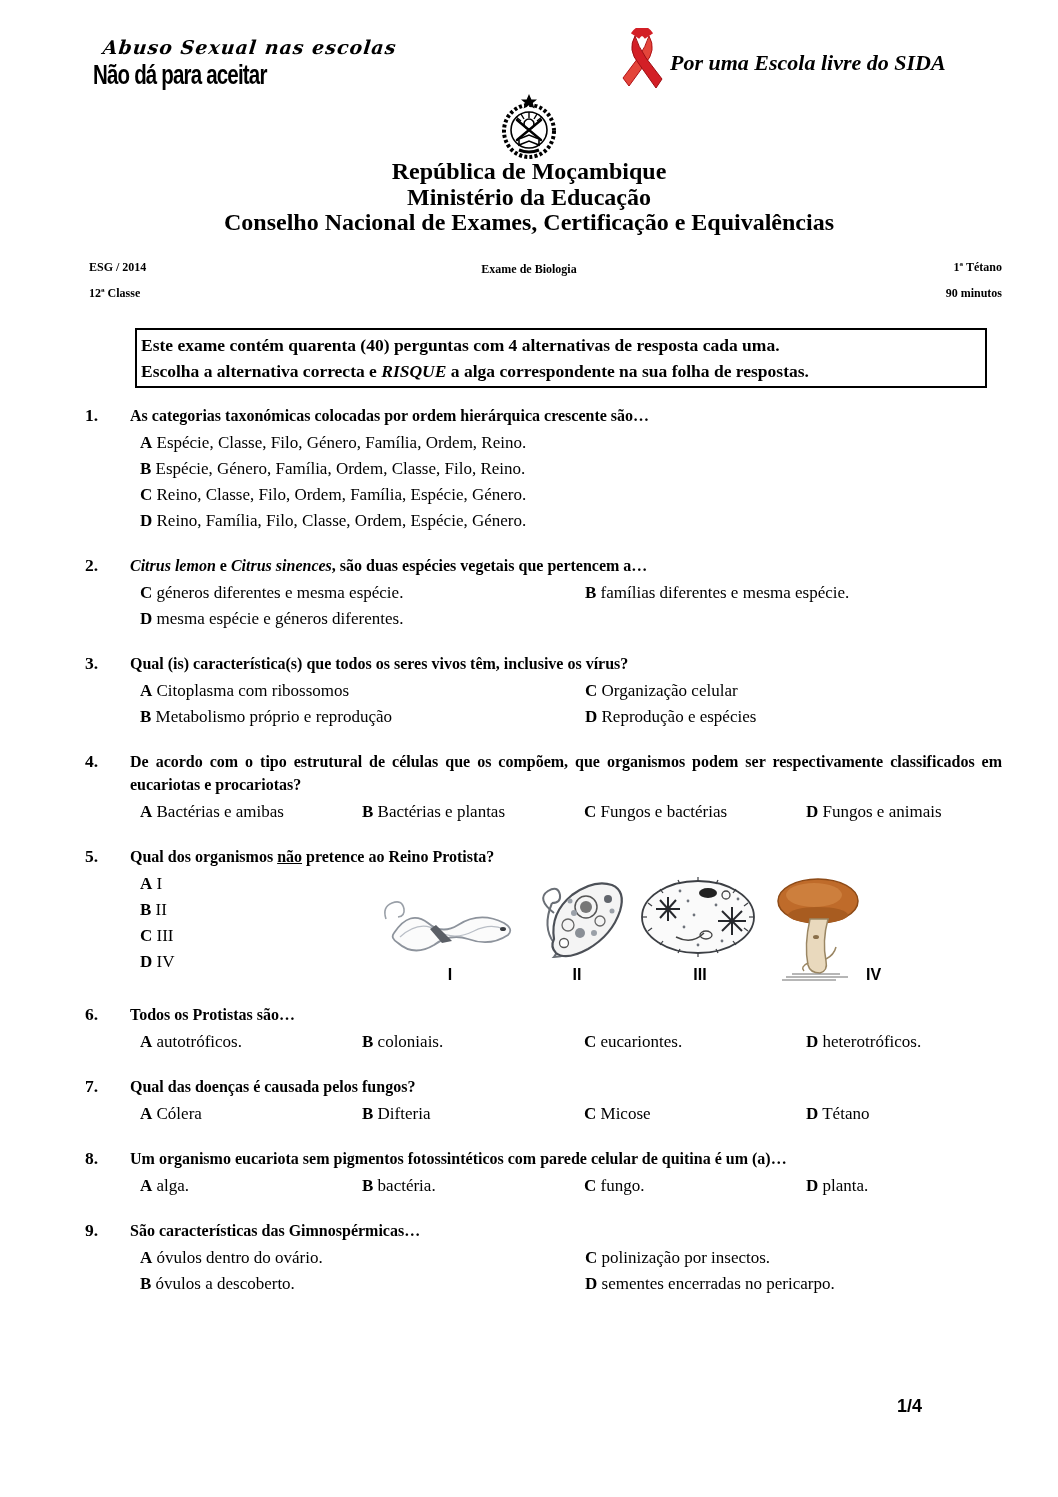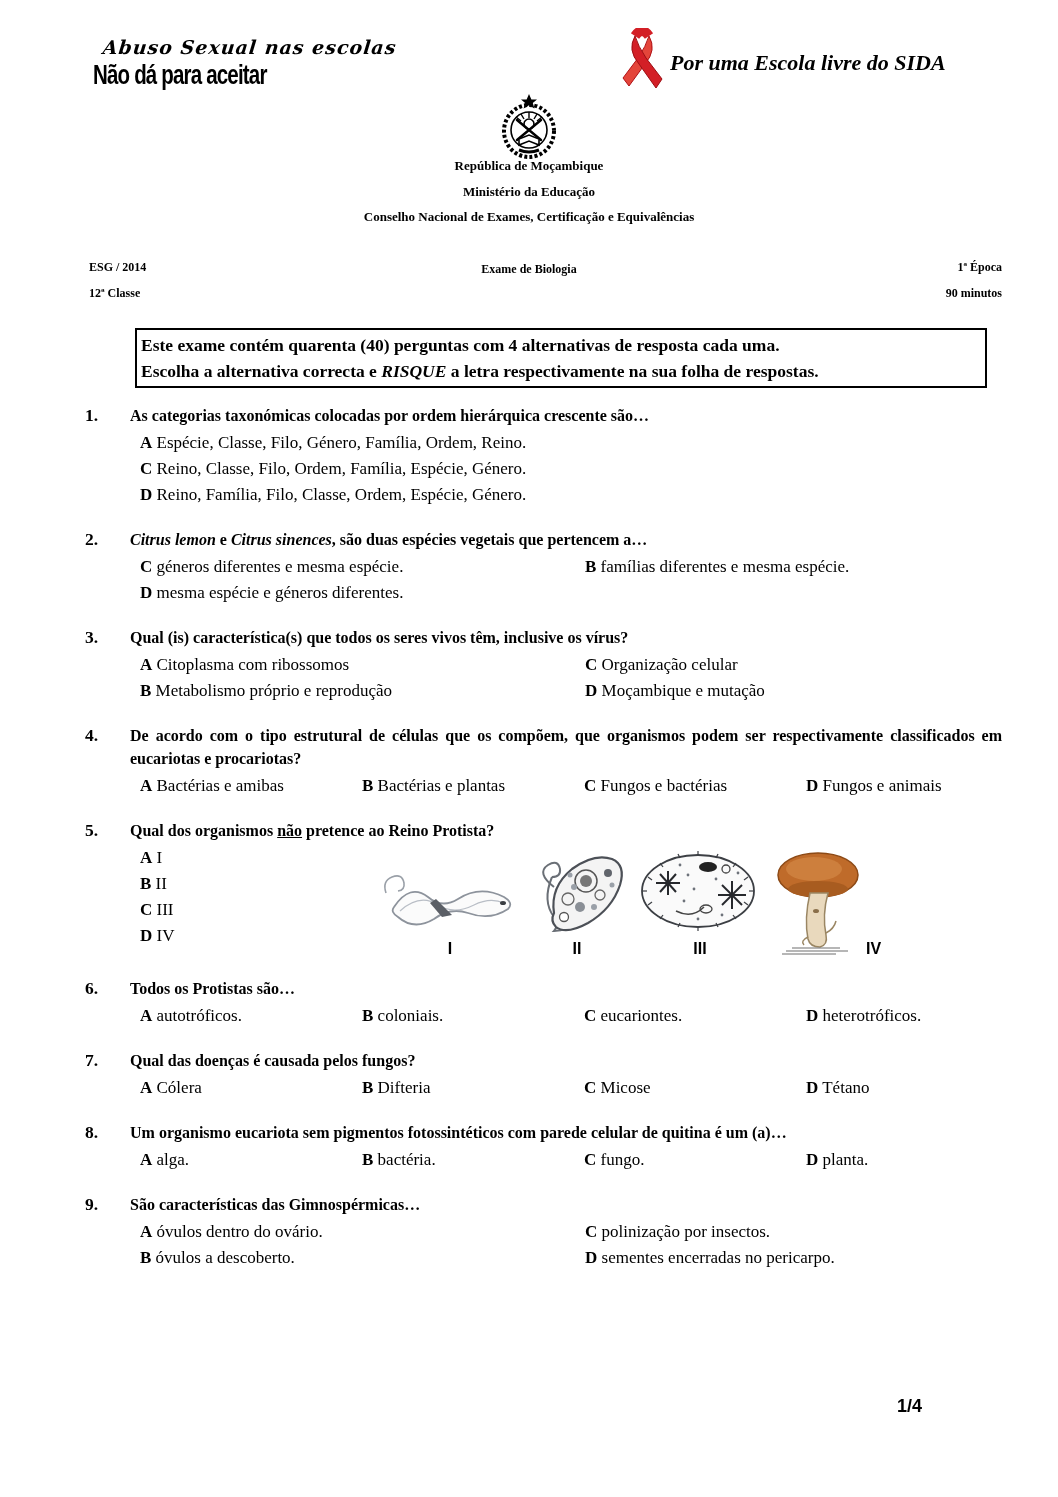--- a/index.html
+++ b/index.html
@@ -11,21 +11,21 @@
   .slogan-script{font-family:"DejaVu Serif",serif;font-style:italic;font-weight:bold;
         font-size:19px;transform:skewX(-6deg);letter-spacing:1px;margin-left:10px;}
   .slogan-bold{font-family:"Liberation Sans",sans-serif;font-weight:bold;font-size:25px;
         transform:scale(.82,1.08);transform-origin:left top;letter-spacing:-1px;margin-top:1px;}
   
   .slogan-right{position:absolute;left:616px;top:28px;display:flex;align-items:flex-start;}
   .slogan-right .txt{font-weight:bold;font-style:italic;font-size:22px;padding-top:22px;margin-left:2px;white-space:nowrap;text-align:right;}
   
   .emblem{position:absolute;left:491px;top:94px;width:76px;height:66px;}
   
-  .hline{position:absolute;left:0;width:100%;text-align:center;font-weight:bold;font-size:13px;}
+  .hline{position:absolute;left:0;width:100%;text-align:center;font-weight:bold;font-size:24px;}
   .h-country{top:158px;}
   .h-ministry{top:184px;}
   .h-council{top:209px;}
   
   .meta{position:absolute;font-weight:bold;font-size:12px;line-height:26px;white-space:nowrap;}
   .meta-left{left:89px;top:254px;}
   .meta-center{left:0;width:100%;text-align:center;top:256px;}
   .meta-right{right:56px;top:254px;text-align:right;}
   
   .instr{position:absolute;left:135px;top:328px;width:840px;border:2px solid #000;
@@ -100,36 +100,37 @@
   <div class="hline h-country">República de Moçambique</div>
   <div class="hline h-ministry">Ministério da Educação</div>
   <div class="hline h-council">Conselho Nacional de Exames, Certificação e Equivalências</div>
 
   <div class="meta meta-left">
     <div>ESG / 2014</div>
     <div>12ª Classe</div>
   </div>
   <div class="meta meta-center">Exame de Biologia</div>
   <div class="meta meta-right">
-    <div>1ª Época</div>
+    <div>1ª Tétano</div>
     <div>90 minutos</div>
   </div>
 
   <div class="instr">
     <div>Este exame contém quarenta (40) perguntas com 4 alternativas de resposta cada uma.</div>
-    <div><span>Escolha a alternativa correcta e </span><span class="bi">RISQUE</span><span> a letra respectivamente na sua folha de respostas.</span></div>
+    <div><span>Escolha a alternativa correcta e </span><span class="bi">RISQUE</span><span> a alga correspondente na sua folha de respostas.</span></div>
   </div>
 
   <div class="questions">
       <div class="question">
         <div class="qnum">1.</div>
         <div class="qbody">
           <div class="qtitle"><span>As categorias taxonómicas colocadas por ordem hierárquica crescente são…</span></div>
           <div class="opts stack">
             <div class="opt"><span class="oletter">A</span><span> Espécie, Classe, Filo, Género, Família, Ordem, Reino.</span></div>
+            <div class="opt"><span class="oletter">B</span><span> Espécie, Género, Família, Ordem, Classe, Filo, Reino.</span></div>
             <div class="opt"><span class="oletter">C</span><span> Reino, Classe, Filo, Ordem, Família, Espécie, Género.</span></div>
             <div class="opt"><span class="oletter">D</span><span> Reino, Família, Filo, Classe, Ordem, Espécie, Género.</span></div>
           </div>
         </div>
       </div>
       <div class="question">
         <div class="qnum">2.</div>
         <div class="qbody">
           <div class="qtitle"><span class="bi">Citrus lemon</span><span> e </span><span class="bi">Citrus sinences</span><span>, são duas espécies vegetais que pertencem a…</span></div>
           <div class="opts grid2">
@@ -140,21 +141,21 @@
         </div>
       </div>
       <div class="question">
         <div class="qnum">3.</div>
         <div class="qbody">
           <div class="qtitle"><span>Qual (is) característica(s) que todos os seres vivos têm, inclusive os vírus?</span></div>
           <div class="opts grid2">
             <div class="opt"><span class="oletter">A</span><span> Citoplasma com ribossomos</span></div>
             <div class="opt"><span class="oletter">C</span><span> Organização celular</span></div>
             <div class="opt"><span class="oletter">B</span><span> Metabolismo próprio e reprodução</span></div>
-            <div class="opt"><span class="oletter">D</span><span> Moçambique e mutação</span></div>
+            <div class="opt"><span class="oletter">D</span><span> Reprodução e espécies</span></div>
           </div>
         </div>
       </div>
       <div class="question">
         <div class="qnum">4.</div>
         <div class="qbody">
           <div class="qtitle justify"><span>De acordo com o tipo estrutural de células que os compõem, que organismos podem ser respectivamente classificados em eucariotas e procariotas?</span></div>
           <div class="opts row4">
             <div class="opt"><span class="oletter">A</span><span> Bactérias e amibas</span></div>
             <div class="opt"><span class="oletter">B</span><span> Bactérias e plantas</span></div>

